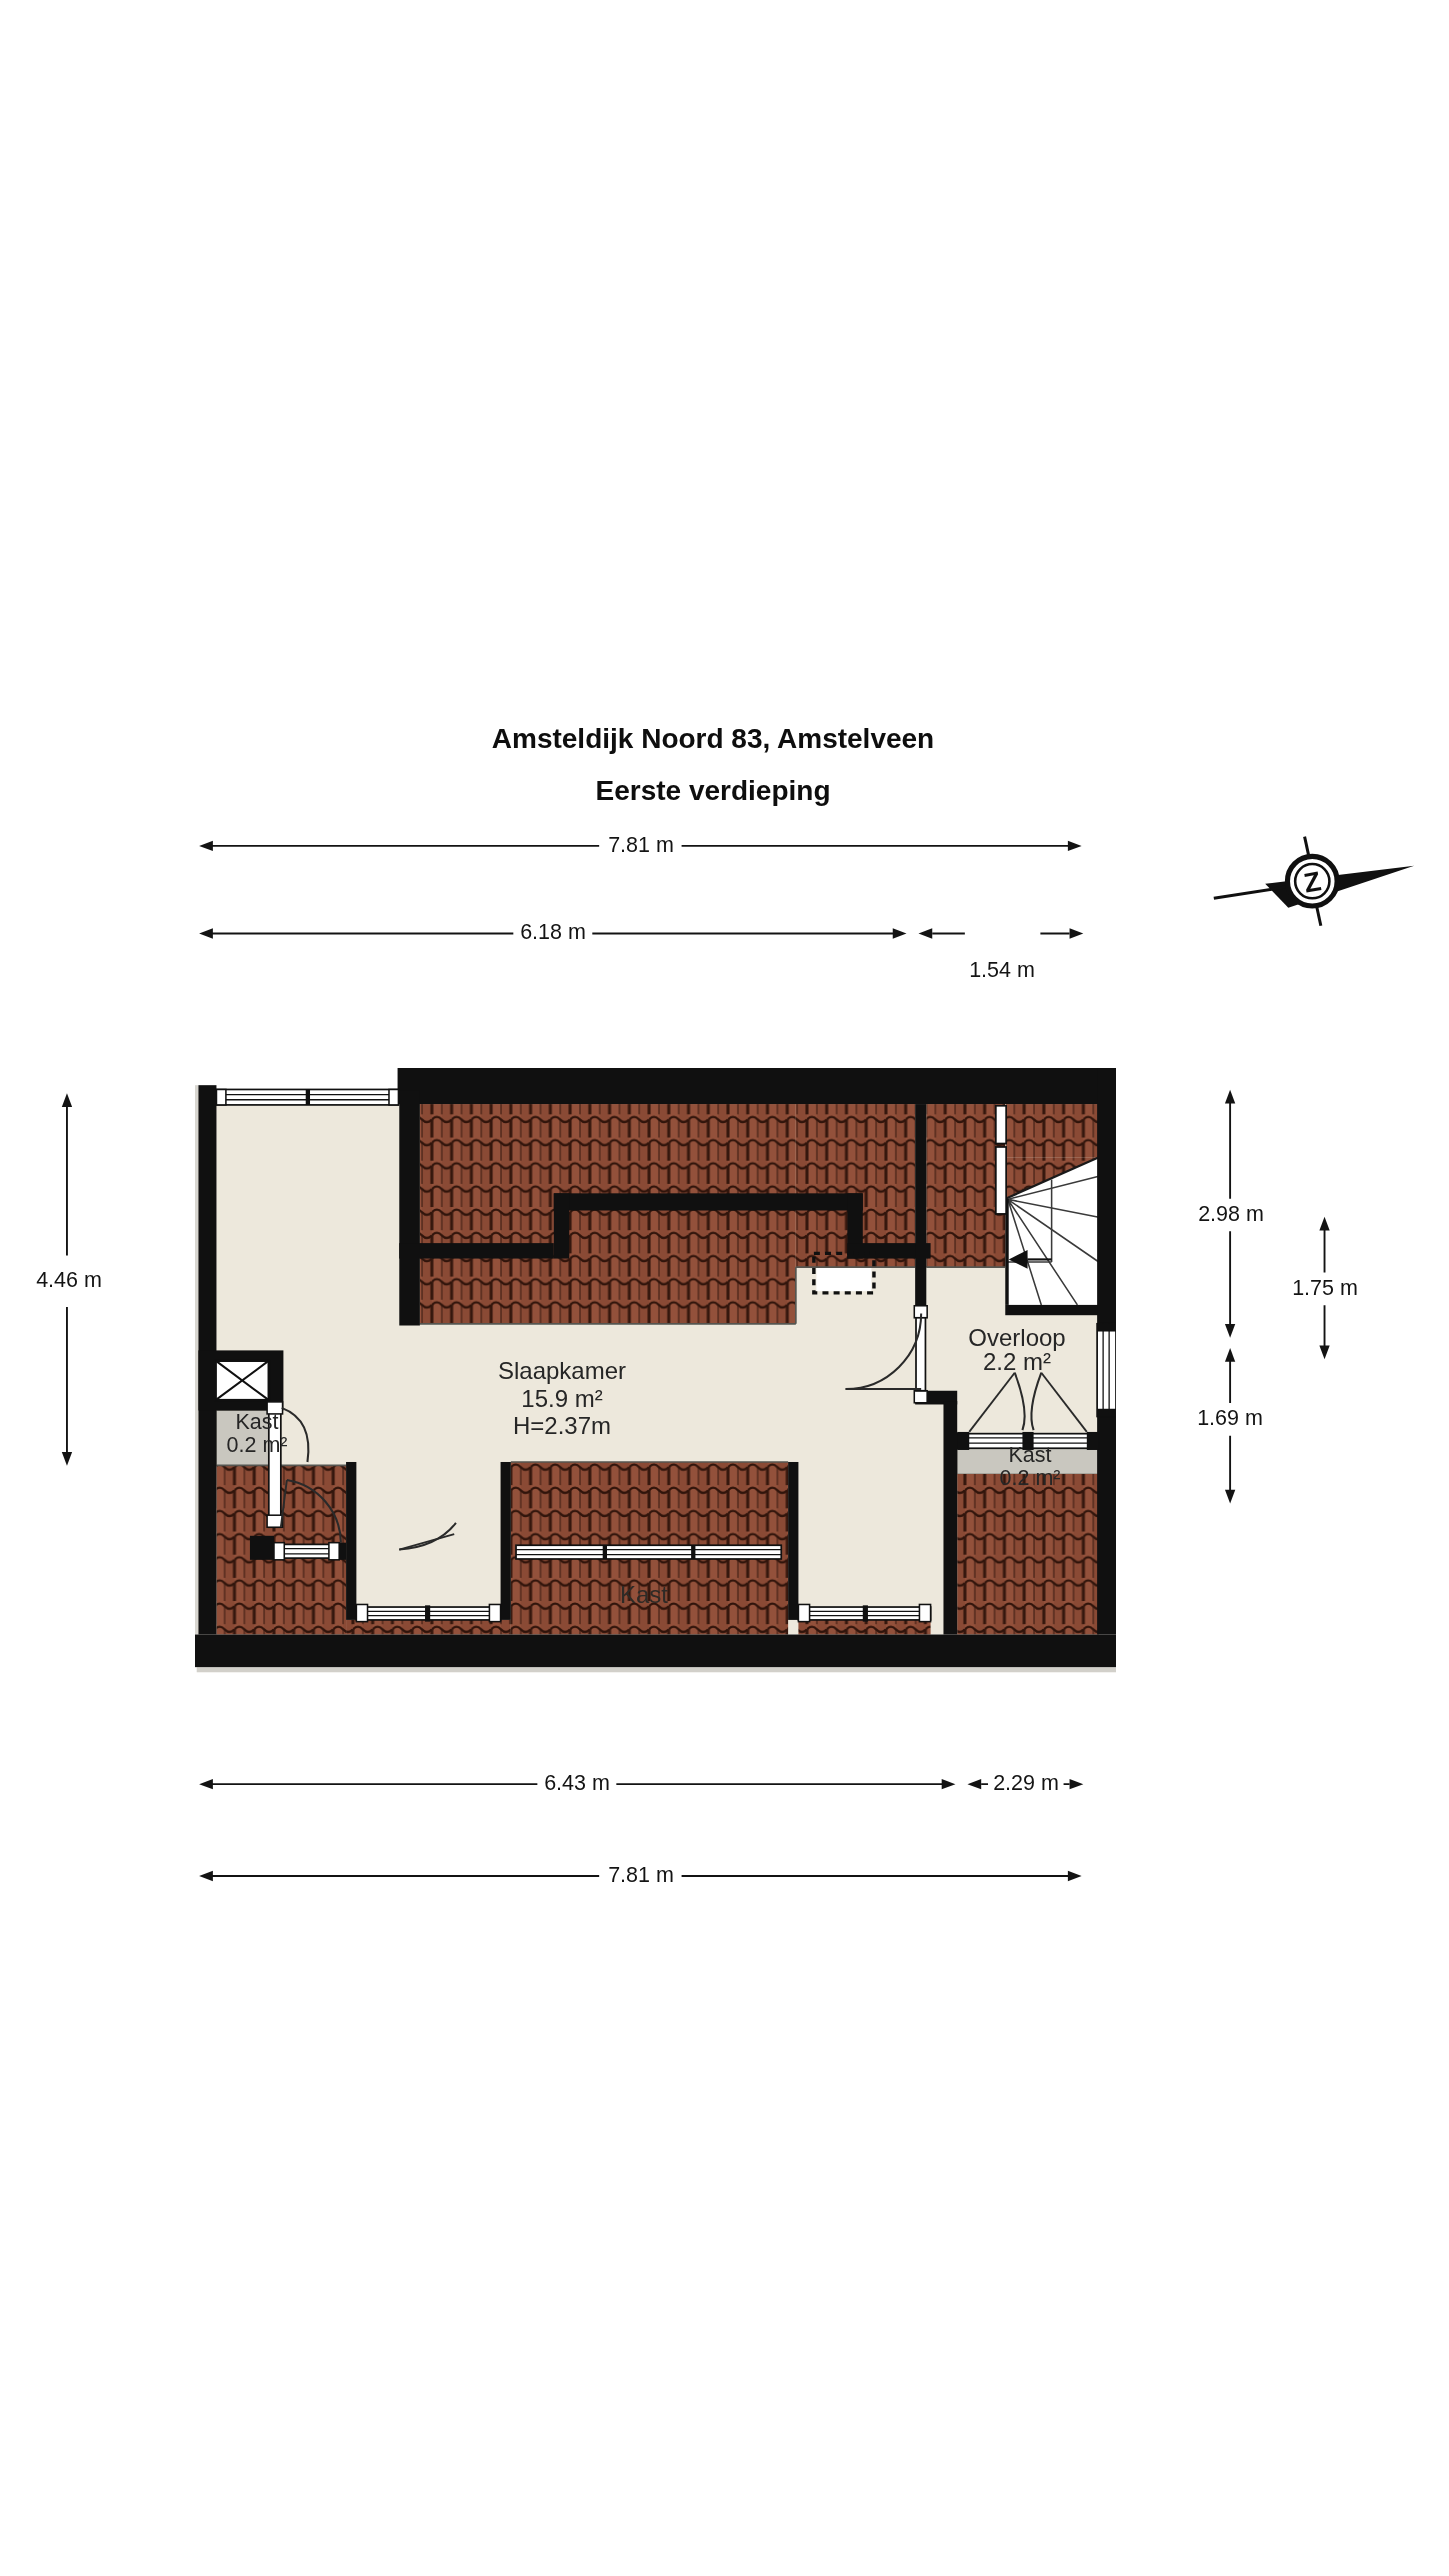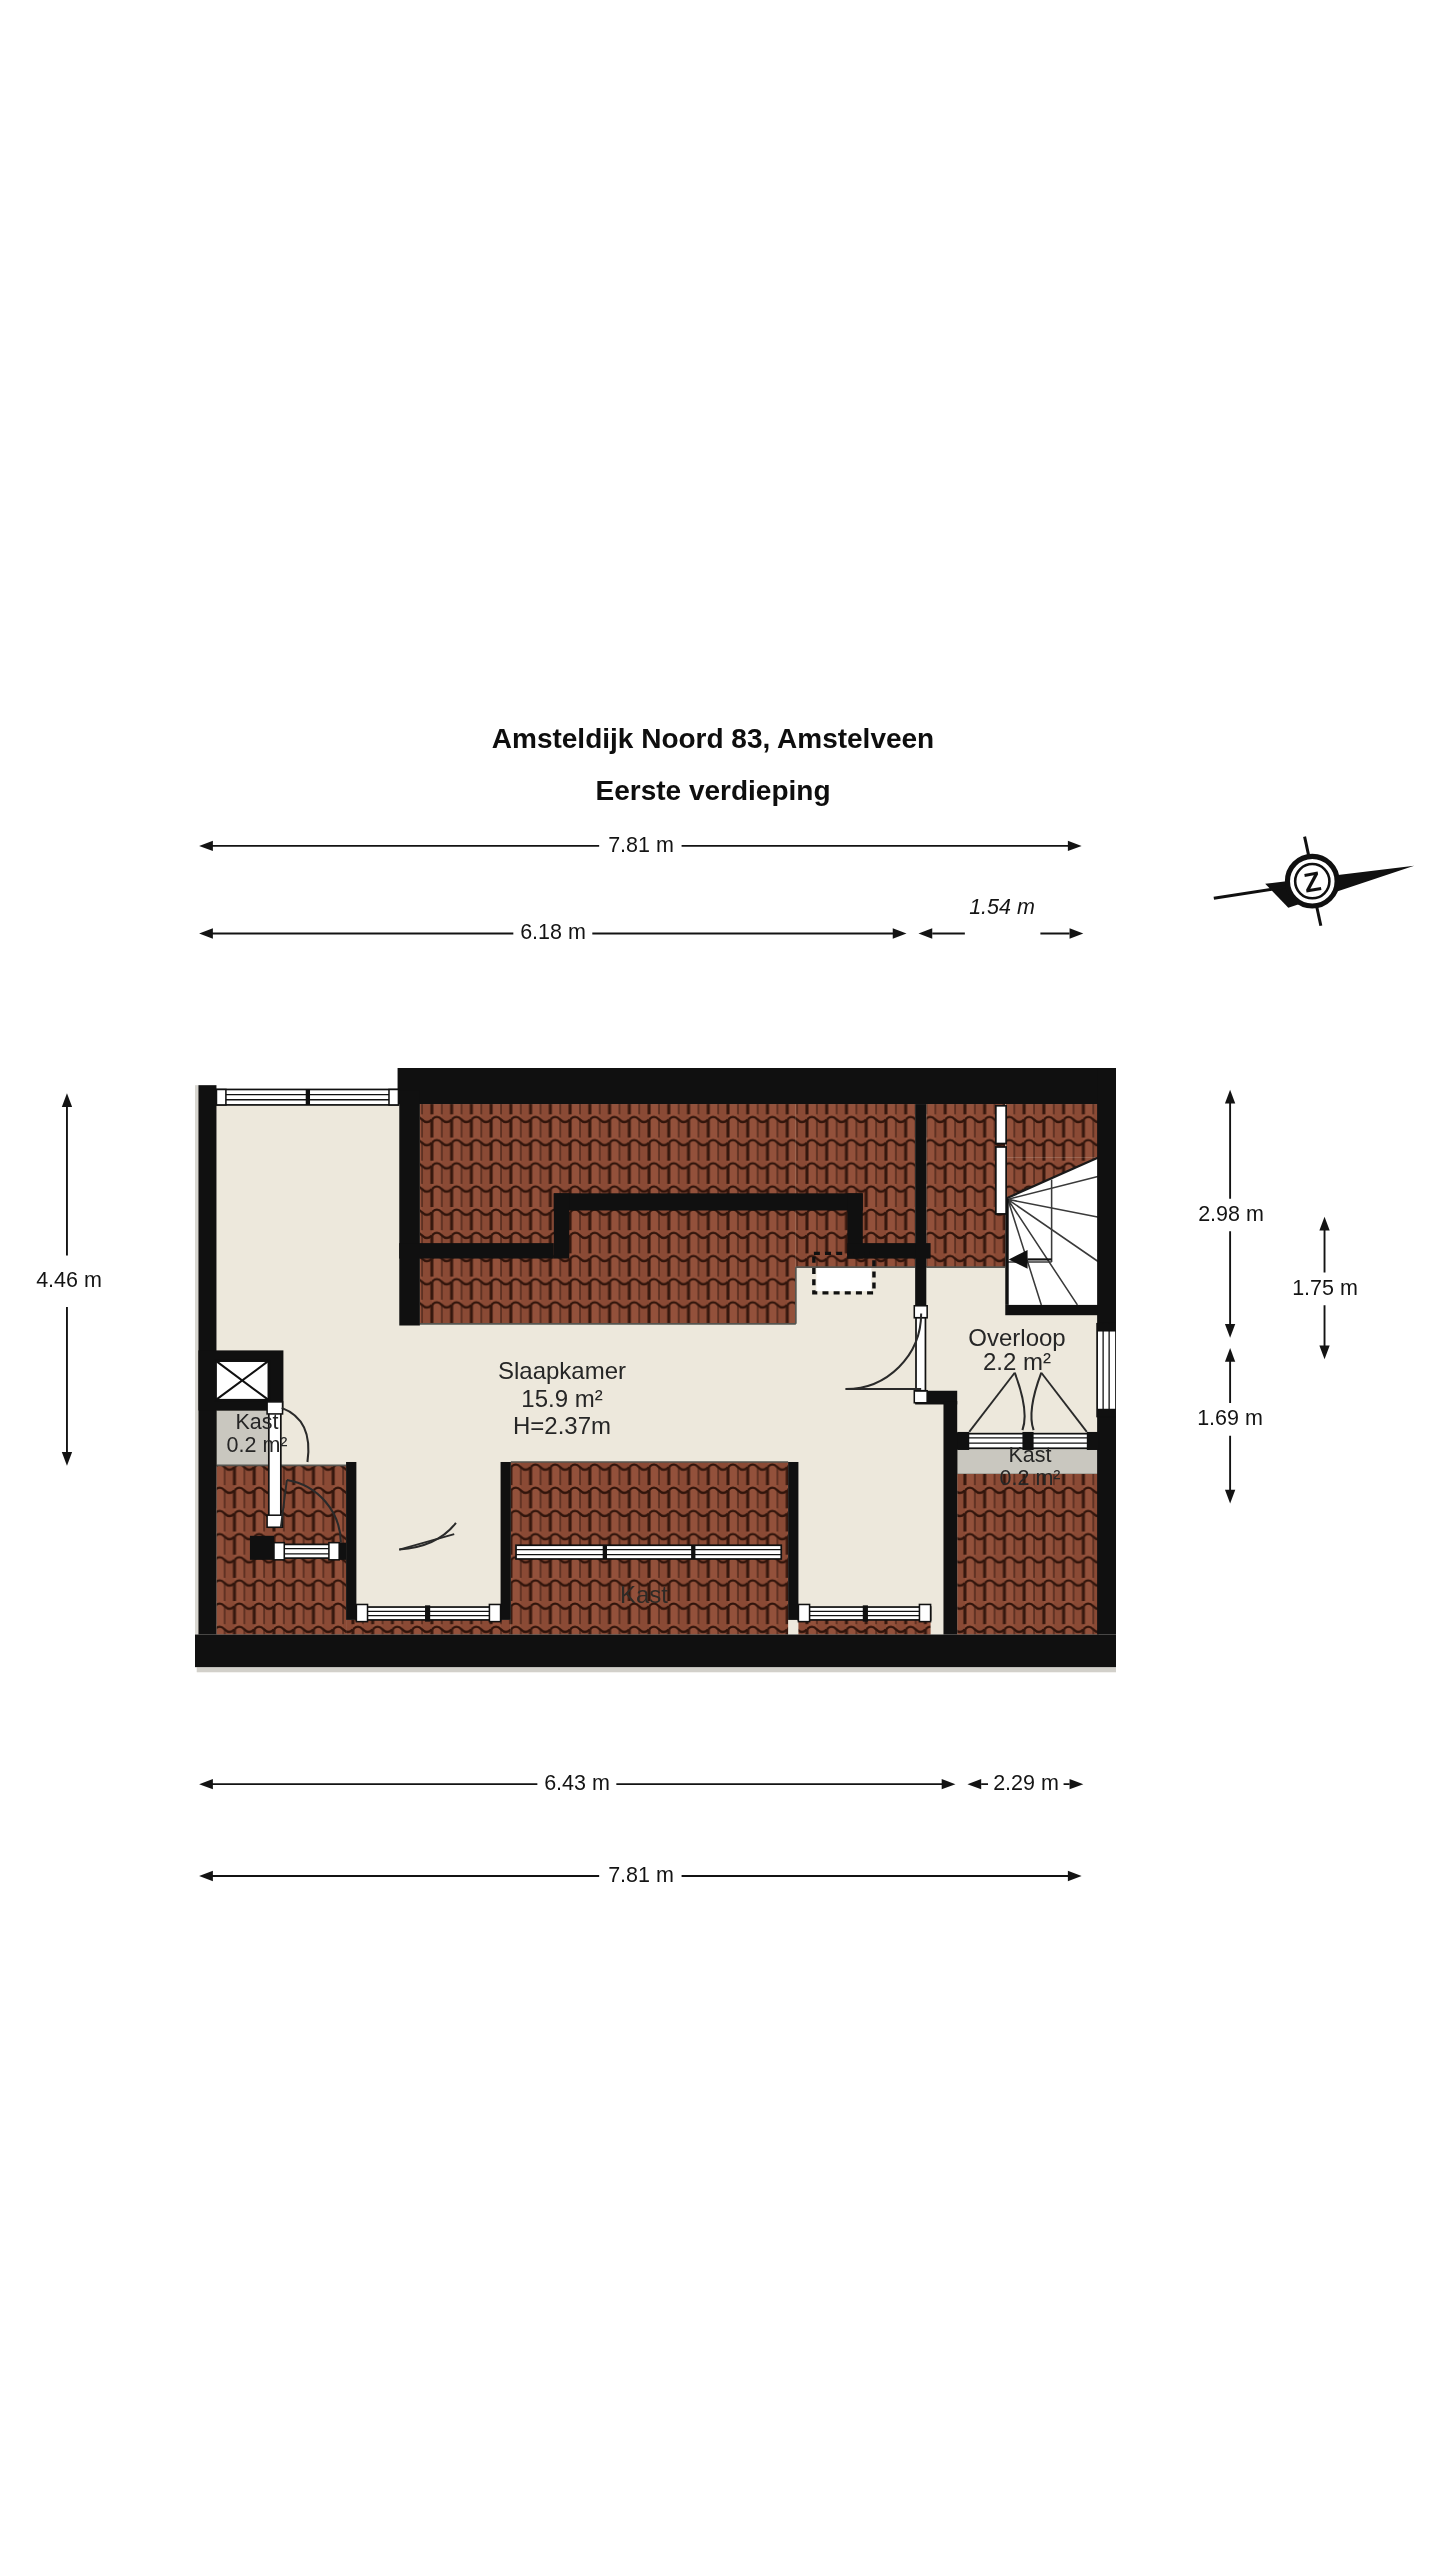--- a/index.html
+++ b/index.html
@@ -294,21 +294,21 @@
   <div class="lbl room-sm" style="left:257px;top:1423px;">Kast</div>
   <div class="lbl room-sm" style="left:257px;top:1446px;">0.2 m²</div>
 
   <div class="lbl room-sm" style="left:1030px;top:1456px;">Kast</div>
   <div class="lbl room-sm" style="left:1030px;top:1479px;">0.2 m²</div>
 
   <div class="lbl room-med" style="left:644px;top:1595px;color:#2e2a26;">Kast</div>
 
   <div class="lbl dim" style="left:641px;top:846px;">7.81 m</div>
   <div class="lbl dim" style="left:553px;top:933px;">6.18 m</div>
-  <div class="lbl dim" style="left:1002px;top:908px;font-style:italic;">1.54 m</div>
+  <div class="lbl dim" style="left:1002px;top:971px;">1.54 m</div>
   <div class="lbl dim" style="left:69px;top:1281px;">4.46 m</div>
   <div class="lbl dim" style="left:1231px;top:1215px;">2.98 m</div>
   <div class="lbl dim" style="left:1325px;top:1289px;text-align:right;">1.75 m</div>
   <div class="lbl dim" style="left:1230px;top:1419px;">1.69 m</div>
   <div class="lbl dim" style="left:577px;top:1784px;">6.43 m</div>
   <div class="lbl dim" style="left:1026px;top:1784px;">2.29 m</div>
   <div class="lbl dim" style="left:641px;top:1876px;">7.81 m</div>
 
 </div>
 

